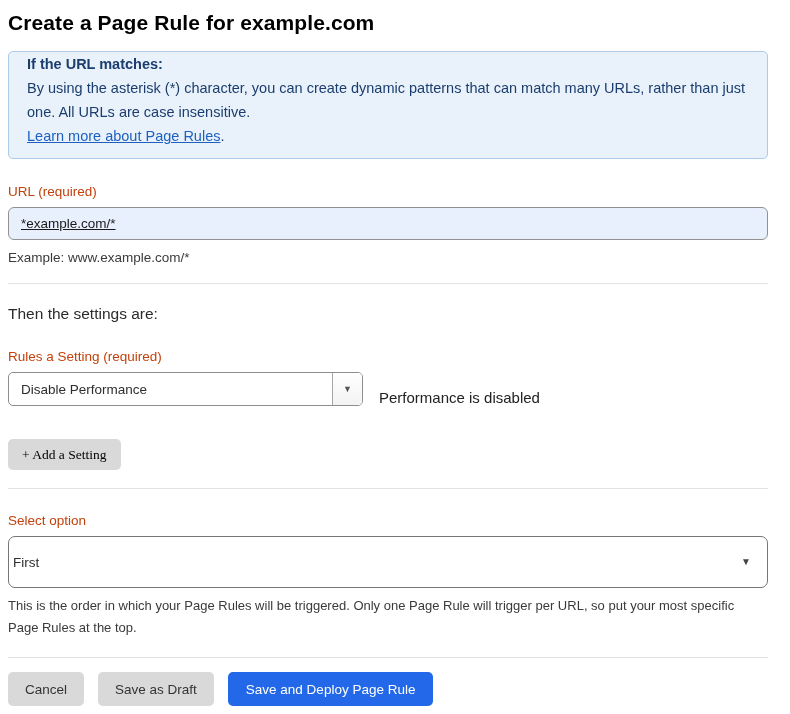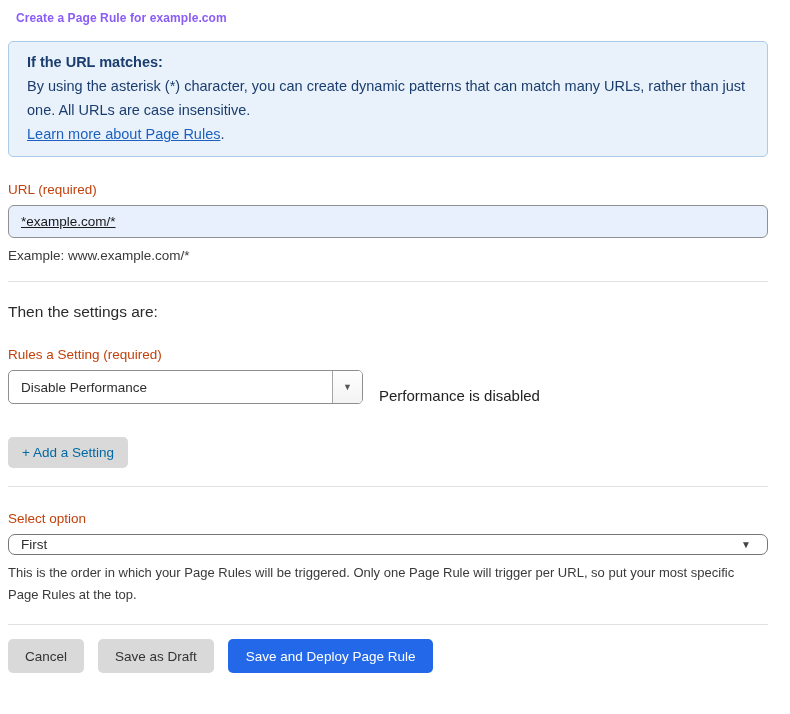--- a/index.html
+++ b/index.html
@@ -6,29 +6,29 @@
   html, body { margin: 0; padding: 0; background: #fff; }
   body {
     width: 790px; height: 714px;
     font-family: "Liberation Sans", sans-serif;
     color: #333;
     overflow: hidden;
   }
   .container { width: 760px; margin-left: 8px; }
 
   .page-title {
-    font-size: 12px; font-weight: 700; color: #8b5cf6;
-    margin: 11px 0 16px 8px; letter-spacing: 0.1px;
+    font-size: 21px; font-weight: 700; color: #000000;
+    margin: 11px 0 16px 0; letter-spacing: 0.1px;
   }
 
   .info-box {
     background: #e9f2fb;
     border: 1px solid #abcbe9;
     border-radius: 5px;
-    padding: 8px 18px 10px 18px;
+    padding: 0 18px 10px 18px;
     color: #1b3d6e;
     font-size: 14.5px;
     line-height: 24px;
     margin-bottom: 25px;
   }
   .info-box .info-heading { font-weight: 700; }
   .info-box a.info-link { color: #1d60c0; text-decoration: underline; cursor: pointer; }
 
   .field-label { font-size: 13.5px; color: #c2410c; margin: 0 0 8px 0; }
 
@@ -76,32 +76,32 @@
     display: flex; align-items: center; justify-content: center;
   }
   .caret { font-size: 9px; color: #555; line-height: 1; }
 
   .status-text { font-size: 15px; color: #222; margin-left: 16px; }
 
   .add-setting-btn {
     margin-top: 33px;
     background: #d9d9d9; border: none; border-radius: 5px;
     height: 31px; padding: 0 14px;
-    font-family: Liberation Sans, sans-serif;
-    font-size: 13.5px; color: #0369a1;
+    font-family: Liberation Serif, serif;
+    font-size: 13.5px; color: #000000;
     cursor: pointer;
   }
 
   .order-label { margin-top: 24px; }
   .order-select {
-    width: 100%; height: 21px;
+    width: 100%; height: 52px;
     border: 1px solid #767676; border-radius: 7px;
     background: #fff;
     display: flex; align-items: center; justify-content: space-between;
-    padding: 0 16px 0 12px;
+    padding: 0 16px 0 4px;
     cursor: pointer;
   }
   .order-select .select-value { font-size: 13.5px; color: #2e2e2e; }
   .order-select .caret { font-size: 10px; color: #444; }
 
   .help-text {
     font-size: 13px; color: #3a3a3a; line-height: 22px;
     margin-top: 7px;
   }
 

